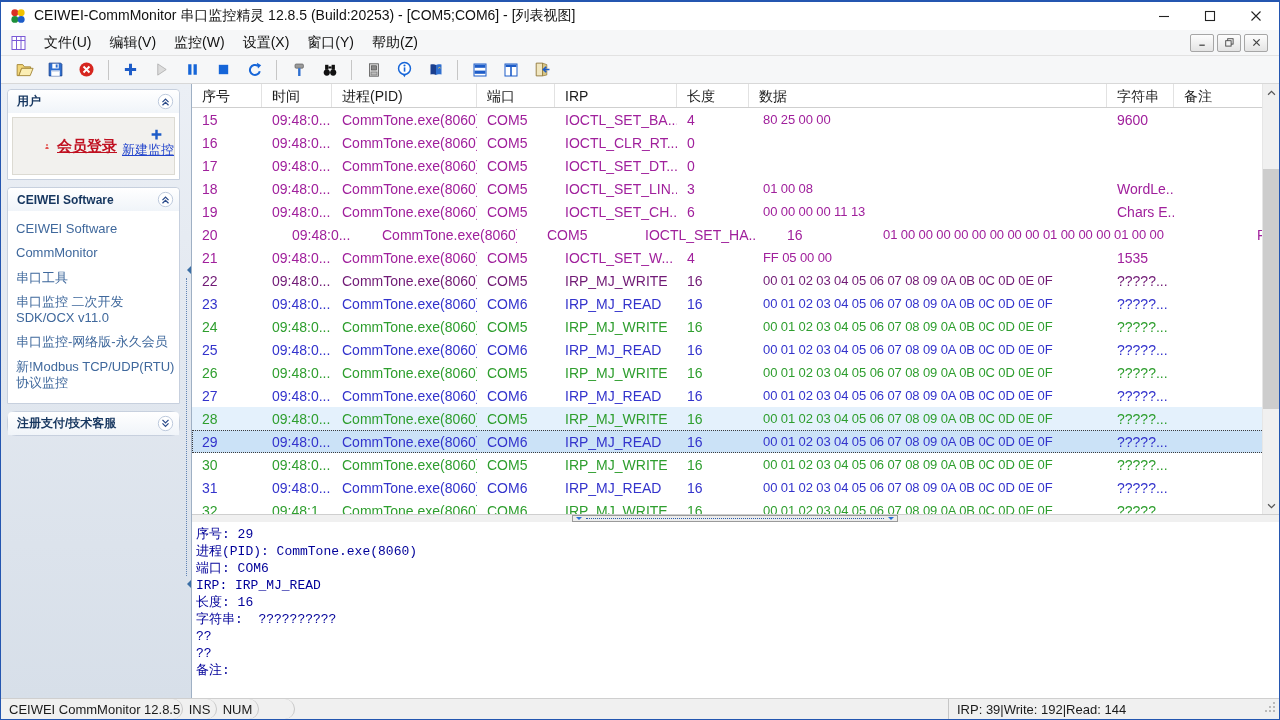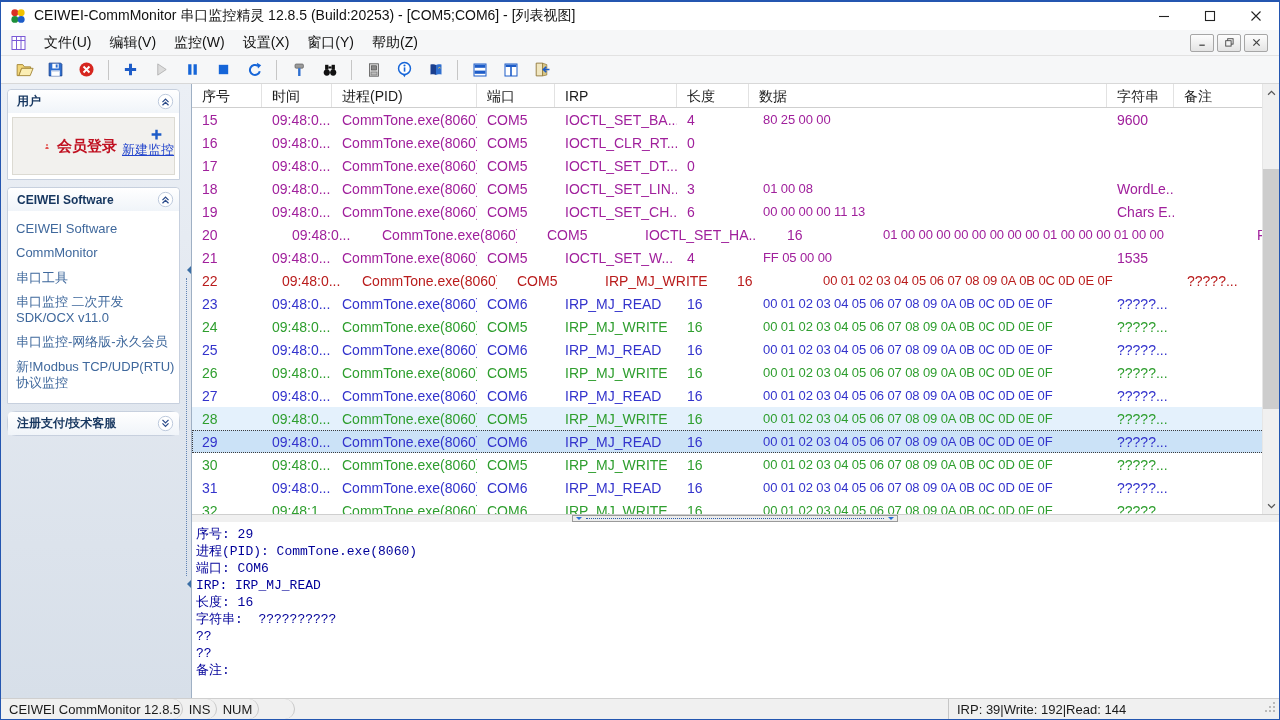--- a/index.html
+++ b/index.html
@@ -32,21 +32,21 @@
   .content-row { flex:1; display:flex; min-height:0; }
 
   
   .sidebar { width:182px; flex:0 0 auto; background:linear-gradient(180deg,#ebeff5,#d7dfe9); padding:5px 3px 0 6px; overflow:hidden; }
   .panel { background:#fff; border:1px solid #c7d0de; border-radius:4px 4px 0 0; margin-bottom:7px; }
   .panel-header { height:23px; display:flex; align-items:center; justify-content:space-between;
     padding:0 5px 0 9px; font-weight:bold; color:#16365f; font-size:12px;
     background:linear-gradient(#ffffff,#f0f4f9); border-radius:4px 4px 0 0; }
   .panel-header svg { flex:0 0 auto; }
   .user-body { margin:4px; background:#f2f1ee; border:1px solid #dcdad2; height:58px; display:flex; align-items:center; padding-left:32px; }
-  .login-link { color:#c01020; font-weight:bold; font-size:15px; margin:0 5px 0 8px; white-space:nowrap; }
+  .login-link { color:#c01020; font-weight:bold; text-decoration:underline; font-size:15px; margin:0 5px 0 8px; white-space:nowrap; }
   .new-monitor { display:flex; flex-direction:column; align-items:center; margin-top:-6px; }
   .new-monitor svg { margin-left:16px; }
   .new-monitor a { color:#2244cc; text-decoration:underline; font-size:13px; white-space:nowrap; }
   .soft-items { padding:6px 4px 8px 8px; }
   .soft-item { font-size:13px; color:#3f689c; padding:4px 0; line-height:1.25; }
   .panel.collapsed { border-radius:9px; }
 
   
   .vsplitter { width:8px; flex:0 0 auto; position:relative; background:linear-gradient(180deg,#ebeff5,#d7dfe9); }
   .vsplitter::before { content:""; position:absolute; left:3px; top:194px; bottom:122px; border-left:1px dotted #5f82b4; }
@@ -420,21 +420,21 @@
               <div class="cell c0">21</div>
               <div class="cell c1">09:48:0...</div>
               <div class="cell c2">CommTone.exe(8060)</div>
               <div class="cell c3">COM5</div>
               <div class="cell c4">IOCTL_SET_W...</div>
               <div class="cell c5">4</div>
               <div class="cell c6 cdata">FF 05 00 00</div>
               <div class="cell c7">1535</div>
               <div class="cell c8"></div>
             </div>
-            <div class="trow" style="color: #b91c1c; gap: 10px;">
+            <div class="trow" style="color: #701a75;">
               <div class="cell c0">22</div>
               <div class="cell c1">09:48:0...</div>
               <div class="cell c2">CommTone.exe(8060)</div>
               <div class="cell c3">COM5</div>
               <div class="cell c4">IRP_MJ_WRITE</div>
               <div class="cell c5">16</div>
               <div class="cell c6 cdata">00 01 02 03 04 05 06 07 08 09 0A 0B 0C 0D 0E 0F</div>
               <div class="cell c7">?????...</div>
               <div class="cell c8"></div>
             </div>

